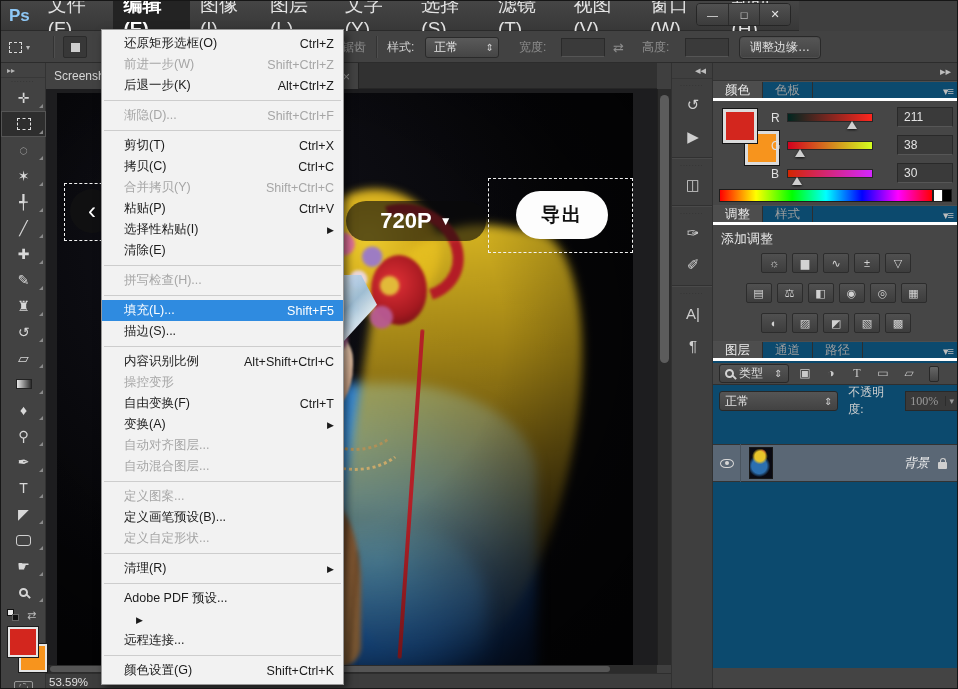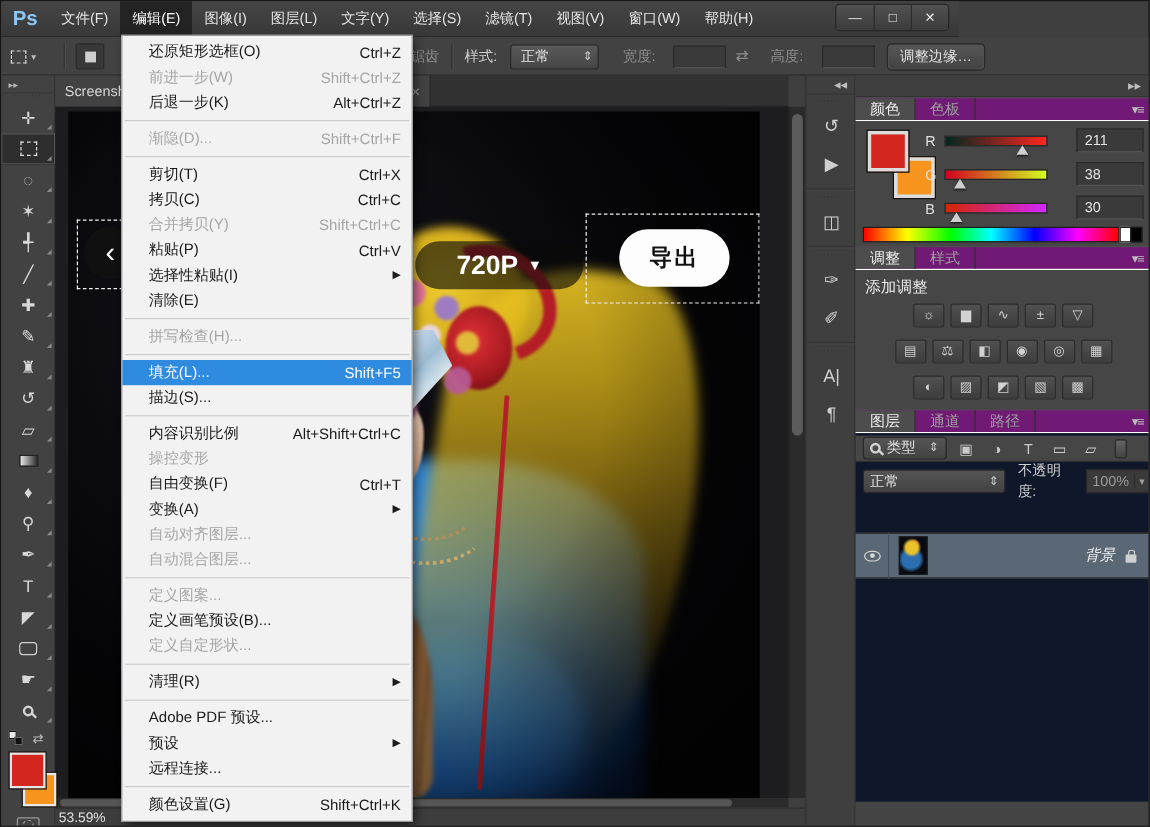--- a/index.html
+++ b/index.html
@@ -6,22 +6,22 @@
   #app{position:relative;width:958px;height:689px;background:#3f3f3f;overflow:hidden;
        font-family:"Liberation Sans","DejaVu Sans",sans-serif;border:1px solid #161616;box-sizing:border-box;
        -webkit-font-smoothing:antialiased;}
   *{box-sizing:border-box;}
 
   
   #titlebar{position:absolute;left:0;top:0;width:798px;height:30px;
     background:linear-gradient(#454545,#383838);border-bottom:1px solid #2a2a2a;display:flex;align-items:stretch;}
   #ps-logo{width:40px;display:flex;align-items:center;justify-content:center;color:#8ec7f5;font-weight:bold;font-size:17px;}
   #menubar{display:flex;align-items:stretch;}
-  .mb-item{display:flex;align-items:center;padding:0 10px;font-size:12px;color:#e2e2e2;cursor:default;}
-  .mb-item.active{background:#232323;color:#fff;}
+  .mb-item{display:flex;align-items:center;padding:0 10px;font-size:19px;color:#e2e2e2;cursor:default;}
+  .mb-item.active{background:#232323;color:#fff;font-weight:bold;}
   #win-controls{position:absolute;right:8px;top:2px;display:flex;border:1px solid #262626;border-radius:4px;overflow:hidden;}
   .win-btn{width:31px;height:21px;display:flex;align-items:center;justify-content:center;
     background:linear-gradient(#515151,#3c3c3c);color:#e6e6e6;font-size:11px;border-left:1px solid #2c2c2c;}
   .win-btn:first-child{border-left:none;}
 
   
   #optionsbar{position:absolute;left:0;top:30px;width:958px;height:32px;background:#424242;border-bottom:1px solid #2c2c2c;}
   .ob-item{position:absolute;top:0;height:32px;display:flex;align-items:center;color:#cfcfcf;font-size:12px;}
   #ob-toolpreset{left:8px;gap:4px;}
   .mini-marquee{width:13px;height:11px;border:1px dashed #d8d8d8;}
@@ -155,21 +155,21 @@
   
   #dock{position:absolute;left:670px;top:62px;width:42px;height:627px;background:#3f3f3f;border-left:1px solid #313131;border-right:1px solid #313131;}
   #dock-header{height:16px;display:flex;align-items:center;justify-content:flex-end;padding-right:6px;color:#bdbdbd;font-size:11px;border-bottom:1px solid #363636;}
   .dock-grip{height:7px;text-align:center;color:#2e2e2e;font-size:7px;line-height:5px;letter-spacing:1px;overflow:hidden;margin-top:3px;}
   .dock-btn{width:42px;height:32px;display:flex;align-items:center;justify-content:center;color:#cfcfcf;font-size:15px;}
   .dock-sep{height:1px;background:#313131;box-shadow:0 1px 0 #4a4a4a;margin:4px 0;}
 
   
   #panels{position:absolute;left:712px;top:62px;width:246px;height:627px;background:#444;}
   #panels-header{height:18px;display:flex;align-items:center;justify-content:flex-end;padding-right:8px;color:#bdbdbd;font-size:11px;background:#3f3f3f;border-bottom:1px solid #333;}
-  .tabbar{height:20px;background:#701a75;display:flex;align-items:stretch;position:relative;border-top:1px solid #4e4e4e;border-bottom:1px solid #ffffff;}
+  .tabbar{height:20px;background:#0c4a6e;display:flex;align-items:stretch;position:relative;border-top:1px solid #4e4e4e;border-bottom:3px solid #ffffff;}
   .ptab{display:flex;align-items:center;padding:0 12px;font-size:12.5px;color:#9d9d9d;border-right:1px solid #2e2e2e;}
   .ptab.active{background:#4d4d4d;color:#ececec;}
   .panel-menu{position:absolute;right:6px;top:3px;color:#bdbdbd;font-size:11px;letter-spacing:-1px;}
 
   
   #color-content{position:relative;height:104px;background:#464646;}
   #cp-fg{position:absolute;left:10px;top:8px;width:34px;height:34px;border:3px solid #dcdcdc;outline:1px solid #141414;z-index:2;}
   #cp-bg{position:absolute;left:32px;top:30px;width:34px;height:34px;border:3px solid #dcdcdc;outline:1px solid #141414;}
   .ch-row{position:absolute;left:58px;width:182px;height:20px;}
   .ch-label{position:absolute;left:0;top:2px;color:#e0e0e0;font-size:12px;}
@@ -187,21 +187,21 @@
   #spectrum-black{position:absolute;left:229px;top:88px;width:10px;height:13px;background:#000;border:1px solid #1e1e1e;}
 
   
   #adj-content{position:relative;height:116px;background:#464646;}
   #adj-title{position:absolute;left:8px;top:5px;color:#e8e8e8;font-size:13px;}
   .adj-row{position:absolute;left:0;width:246px;display:flex;justify-content:center;gap:5px;}
   .adj-btn{width:26px;height:20px;background:linear-gradient(#505050,#3d3d3d);border:1px solid #2c2c2c;border-radius:2px;
      color:#d2d2d2;font-size:11px;display:flex;align-items:center;justify-content:center;line-height:11px;}
 
   
-  #layers-content{position:relative;height:307px;background:#0f172a;}
+  #layers-content{position:relative;height:307px;background:#0c4a6e;font-family:Liberation Serif, serif;}
   .lp-row{position:absolute;left:0;width:246px;display:flex;align-items:center;color:#cfcfcf;font-size:12px;}
   #lp-filter{top:2px;height:22px;background:#464646;border-bottom:1px solid #2f2f2f;}
   .lp-select{height:19px;background:linear-gradient(#555,#424242);border:1px solid #282828;border-radius:3px;
      display:flex;align-items:center;gap:5px;padding:0 5px;color:#e0e0e0;}
   #lp-type-select{margin-left:6px;width:70px;}
   .lfi{width:20px;height:18px;display:flex;align-items:center;justify-content:center;color:#c9c9c9;font-size:12px;margin-left:6px;}
   #lp-filter-toggle{margin-left:10px;width:10px;height:16px;background:linear-gradient(#666,#444);border:1px solid #282828;border-radius:2px;}
   #lp-blend{top:27px;height:26px;}
   #lp-blend-select{margin-left:6px;width:120px;height:20px;justify-content:space-between;}
   #lp-opacity-label{margin-left:10px;color:#cfcfcf;}
@@ -655,21 +655,20 @@
       <div class="msep"></div>
       <div class="mi">
         <span class="mlabel">清理(R)</span>
         <span class="msub">▶</span>
       </div>
       <div class="msep"></div>
       <div class="mi">
         <span class="mlabel">Adobe PDF 预设...</span>
       </div>
       <div class="mi">
-        <span class="mlabel">预设</span>
         <span class="msub">▶</span>
       </div>
       <div class="mi">
         <span class="mlabel">远程连接...</span>
       </div>
       <div class="msep"></div>
       <div class="mi">
         <span class="mlabel">颜色设置(G)</span>
         <span class="mshortcut">Shift+Ctrl+K</span>
       </div>

